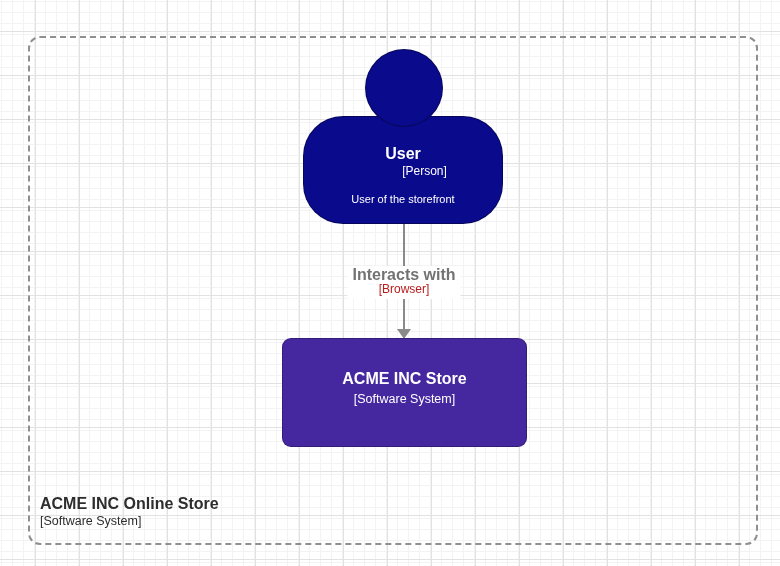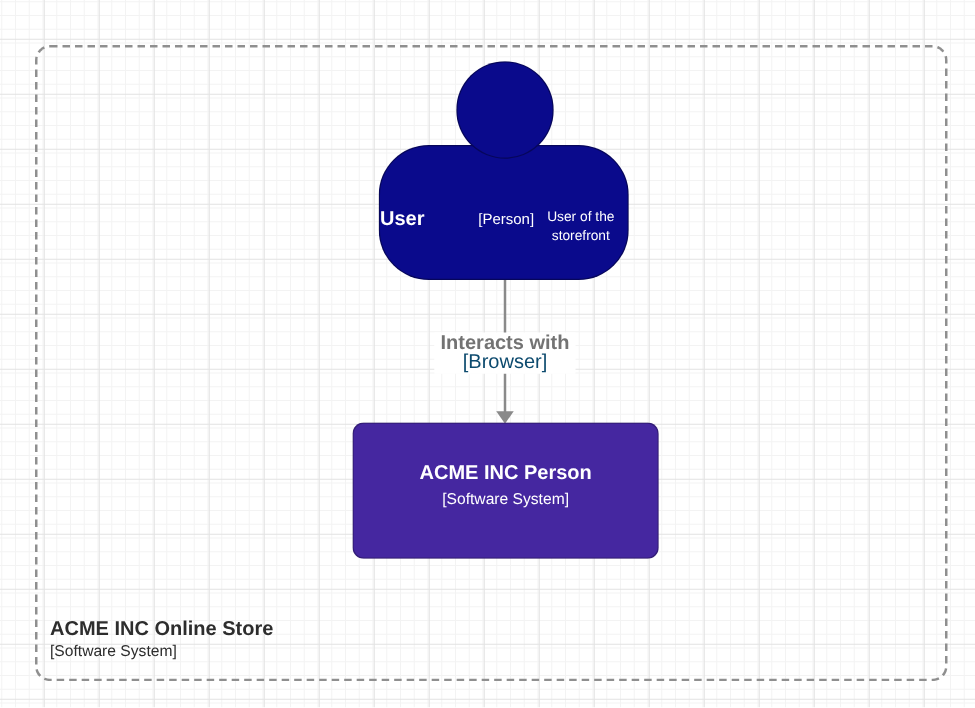--- a/index.html
+++ b/index.html
@@ -49,21 +49,21 @@
     z-index: 3;
   }
   .person-body {
     position: absolute;
     left: 303px; top: 116px;
     width: 200px; height: 108px;
     border-radius: 40px;
     background: #0a0a8c;
     border: 1px solid rgba(0,0,0,0.35);
     z-index: 2;
-    display: flex; flex-direction: row;
+    display: flex; flex-direction: column;
     align-items: center; justify-content: center;
     padding-top: 10px;
     color: #ffffff;
     text-align: center;
   }
   .person-body .p-title { font-size: 16px; font-weight: bold; line-height: 19px; z-index: 4; }
   .person-body .p-subtitle { font-size: 12px; line-height: 15px; margin-top: 1px; z-index: 4; margin-left: 43px; }
   .person-body .p-desc { font-size: 11px; line-height: 15px; margin-top: 13px; z-index: 4; }
 
   
@@ -86,21 +86,21 @@
   .rel-label {
     position: absolute;
     left: 404px; top: 266px;
     transform: translateX(-50%);
     background: #ffffff;
     padding: 1px 5px 2px 5px;
     text-align: center;
     z-index: 2;
   }
   .rel-label .r-label { font-size: 16px; font-weight: bold; color: #737373; line-height: 15px; white-space: nowrap; }
-  .rel-label .r-tech { font-size: 16px; color: #0c4a6e; line-height: 15px; white-space: nowrap; }
+  .rel-label .r-tech { font-size: 12px; color: #b91c1c; line-height: 15px; white-space: nowrap; }
 
   
   .system {
     position: absolute;
     left: 282px; top: 338px;
     width: 245px; height: 109px;
     background: #4527a0;
     border: 1px solid rgba(0,0,0,0.25);
     border-radius: 9px;
     display: flex; flex-direction: column;
@@ -135,17 +135,17 @@
   </div>
 
   <div class="rel-line"></div>
   <div class="rel-arrowhead"></div>
   <div class="rel-label">
     <div class="r-label">Interacts with</div>
     <div class="r-tech">[Browser]</div>
   </div>
 
   <div class="system">
-    <div class="s-title">ACME INC Person</div>
+    <div class="s-title">ACME INC Store</div>
     <div class="s-subtitle">[Software System]</div>
   </div>
 
 </div>
 
 </body></html>

